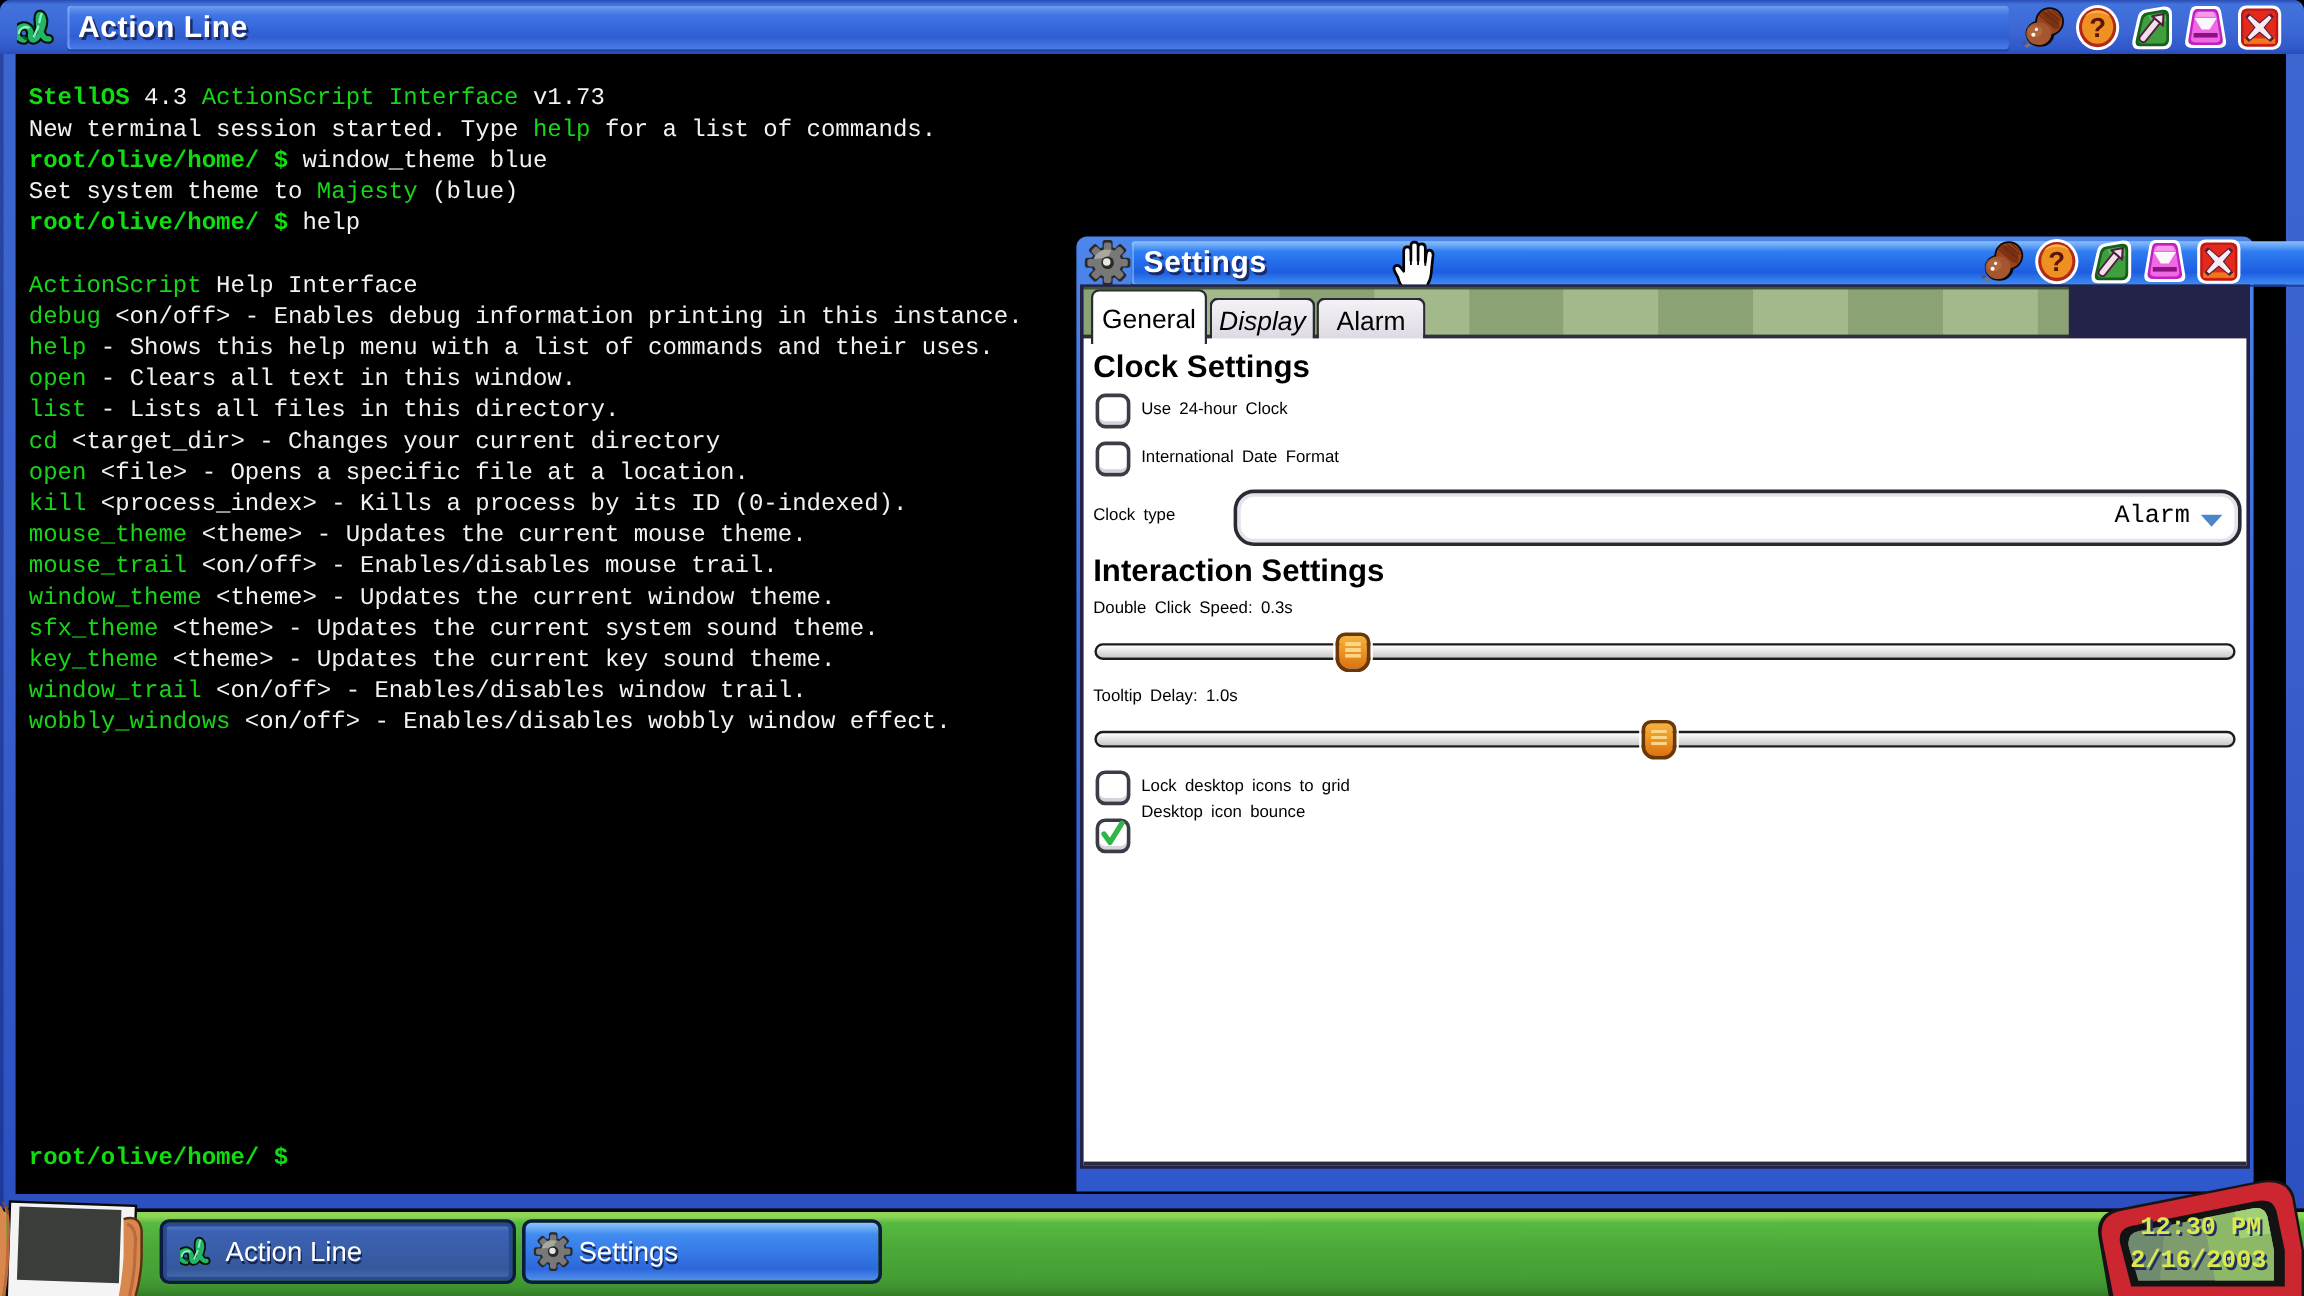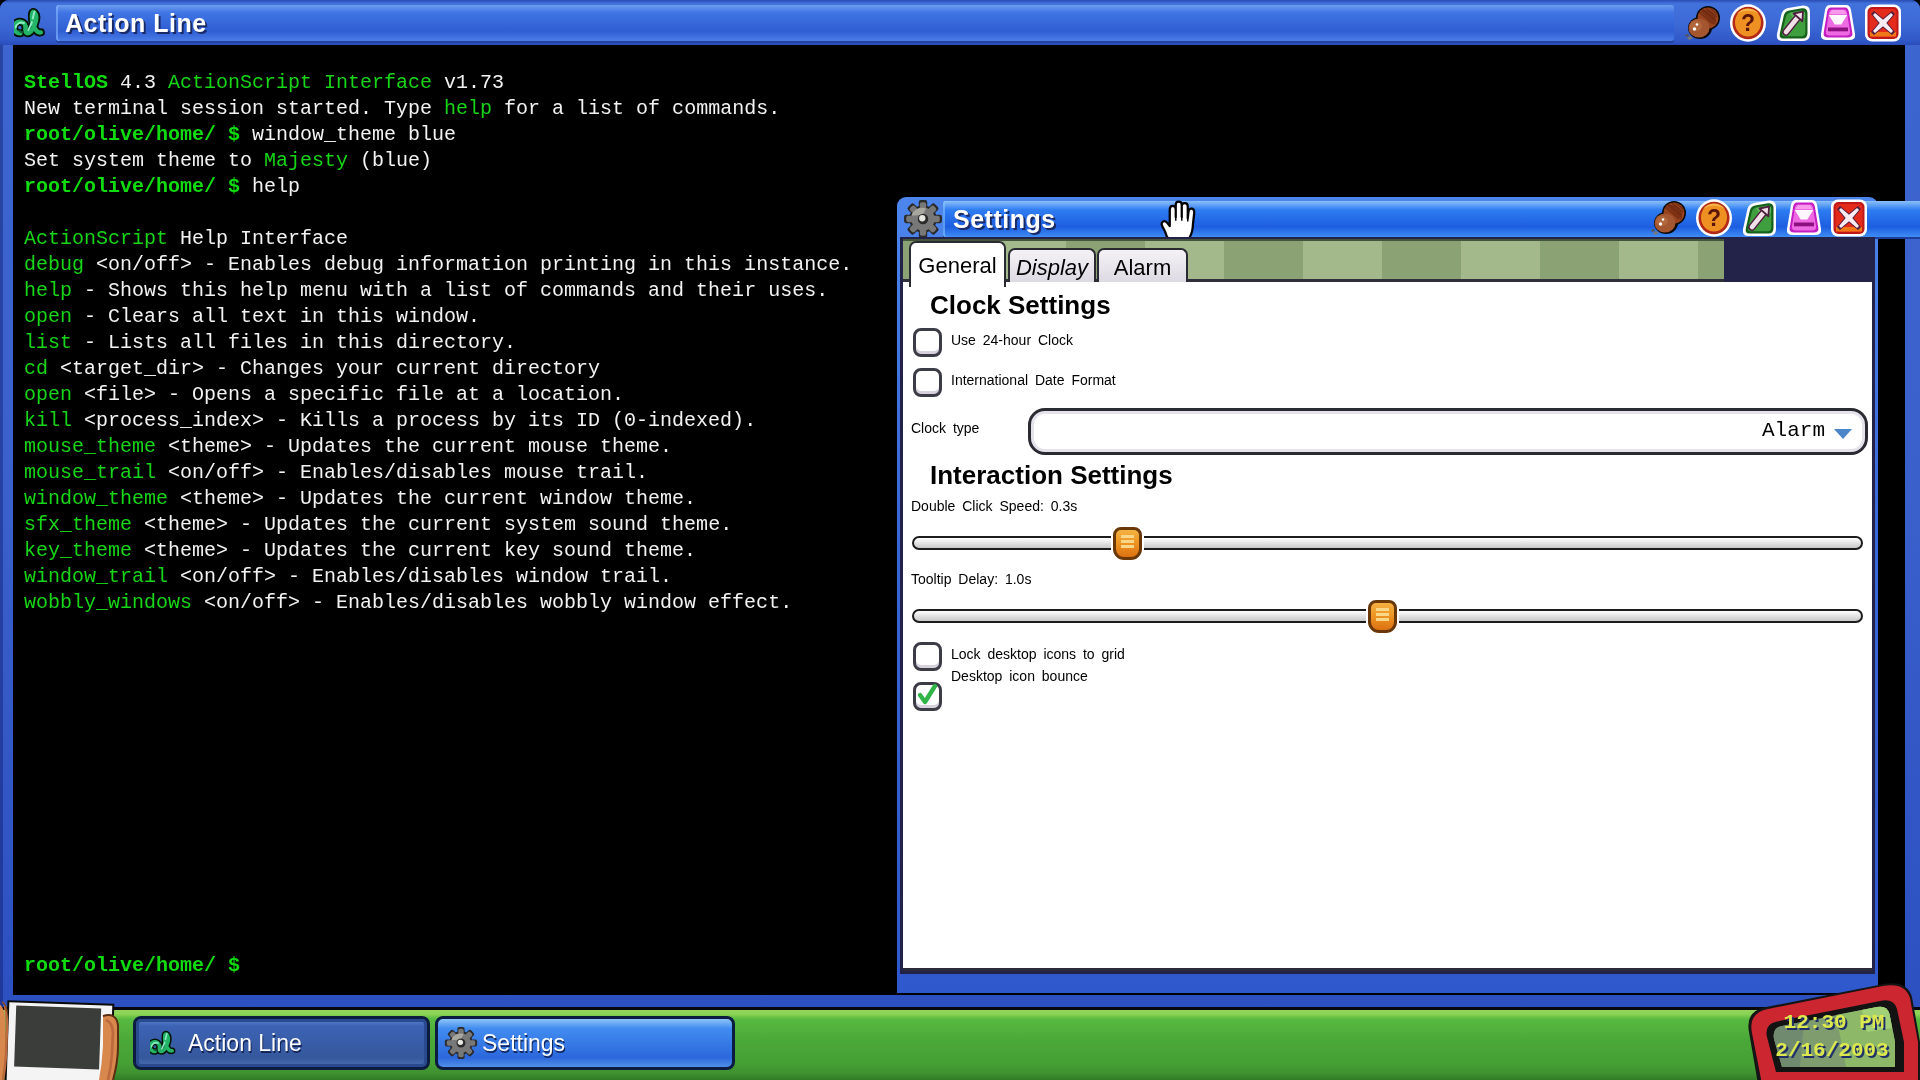--- a/index.html
+++ b/index.html
@@ -66,21 +66,21 @@
 .tab { position:absolute; border:2px solid #2a2a33; border-bottom:none;
   border-radius:7px 7px 0 0; font-size:22px; color:#000;
   text-align:center; }
 #tab1 { left:6px; top:0px; width:97px; height:46px; background:#fff; line-height:46px; z-index:3; border-bottom:none;}
 #tab2 { left:105px; top:7px; width:88px; height:36px;
   background:linear-gradient(180deg,#f4f2f6 0%,#dcd8e2 100%); line-height:36px;font-style:italic;}
 #tab3 { left:194px; top:7px; width:91px; height:36px;
   background:linear-gradient(180deg,#f4f2f6 0%,#dcd8e2 100%); line-height:36px;}
 #spanel { left:6px; top:85px; width:969px; height:689px; background:#fff;
   border-bottom:3px solid #2a2a3a; }
-.shead { position:absolute; font-weight:bold; font-size:26px; color:#000;margin-left:19px; }
+.shead { position:absolute; font-weight:bold; font-size:26px; color:#000; }
 .slabel { position:absolute; font-size:14px; color:#000; word-spacing:3px; }
 .cb { position:absolute; width:29px; height:29px; background:#fff;
   border:3px solid #3c3c46; border-radius:8px;
   box-shadow:inset 0 -3px 0 #d8d2de; }
 .track { position:absolute; height:14px; border:2px solid #1c1c1c; border-radius:7px;
   background:linear-gradient(180deg,#ffffff 0%,#e8e8e8 40%,#c8c8c8 100%); }
 .thumb { position:absolute; width:29px; height:33px;
   background:linear-gradient(180deg,#f4b242 0%,#ee9624 45%,#dc7212 100%);
   border:3px solid #6a3808; border-radius:8px 8px 11px 11px;
   box-shadow:0 0 0 2px #fff;

